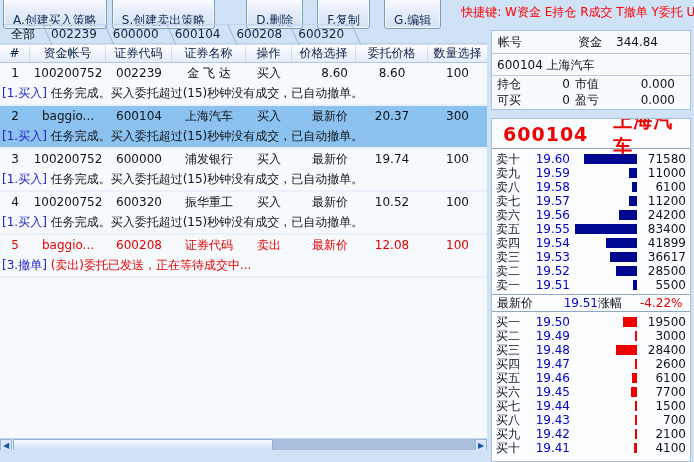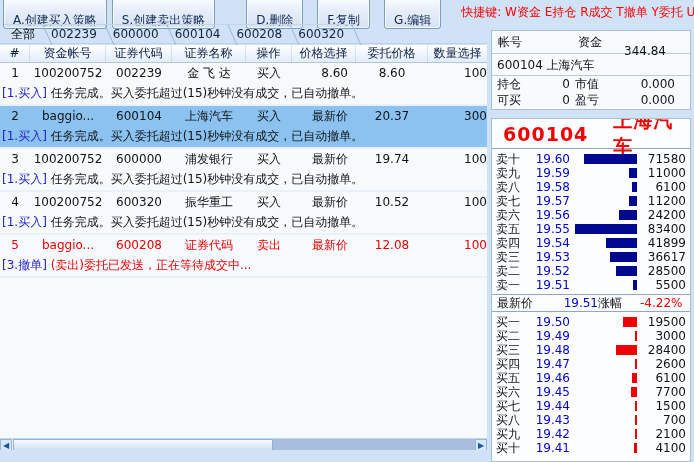--- a/index.html
+++ b/index.html
@@ -40,21 +40,21 @@
     height:18px; line-height:17px; color:#0c1e44;
     background:linear-gradient(#ffffff,#e2ecf9); border-bottom:1px solid #b6c6da; }
   .thead .hcell { text-align:center; border-right:1px solid rgba(160,180,205,.35); }
   .thead .hcell:last-child { border-right:none; }
   .row-group { border-bottom:2px solid #eaf1fa; cursor:default; }
   .row-group.selected { background:#8cc2ef; }
   .row-main { display:grid; grid-template-columns:30px 76px 66px 74px 46px 64px 72px 59px;
     height:21px; line-height:21px; }
   .cell { text-align:center; overflow:hidden; white-space:nowrap; }
   .cell.c5 { text-align:right; padding-right:8px; }
-  .cell.c7 { text-align:right; }
+  .cell.c7 { }
   .row-status { height:20px; line-height:19px; padding-left:2px; white-space:nowrap; overflow:hidden; }
   .row-status .tag { color:#2222cc; }
   .row-group.sell .cell { color:#e60000; }
   .row-group.sell .stext { color:#e60000; }
 
   
   .hscroll { position:absolute; left:0; bottom:0; width:487px; height:12px;
     background:#e8f0fa; border-top:1px solid #c4d5ea; }
   .sb-btn { position:absolute; top:0; width:12px; height:12px; text-align:center;
     line-height:11px; font-size:8px; color:#1a56a8; background:#d9e7f8;
@@ -64,21 +64,21 @@
   .sb-dark { position:absolute; top:0; left:273px; right:12px; height:12px; background:#a9bedd; }
   .sb-thumb { position:absolute; top:0; left:13px; width:260px; height:12px;
     background:linear-gradient(#f7fbff,#cfdff2); border:1px solid #8fb0d8; cursor:default; }
 
   
   .acct-box { position:absolute; left:491px; top:30px; width:200px; height:80px;
     background:#f8fbfe; border:1px solid #a9bfd4; }
   .acct-row1 { position:relative; height:23px; line-height:23px; border-bottom:1px solid #b9cadd; }
   .acct-row1 .lab1 { position:absolute; left:6px; }
   .acct-row1 .lab2 { position:absolute; left:86px; }
-  .acct-row1 .val  { position:absolute; left:132px;margin-top:9px; }
+  .acct-row1 .val  { position:absolute; left:124px; }
   .acct-row2 { height:22px; line-height:22px; padding-left:5px; border-bottom:1px solid #b9cadd; }
   .acct-grid { display:grid; grid-template-columns:36px 42px 46px 1fr; height:16px; line-height:16px; }
   .acct-grid .gl { padding-left:5px; }
   .acct-grid .gv { text-align:right; }
   .acct-grid .gv2 { text-align:right; padding-right:15px; }
 
   .quote-box { position:absolute; left:491px; top:118px; width:200px; height:344px;
     background:#fcfdff; border:1px solid #a9bfd4; overflow:hidden; }
   .quote-title { height:30px; display:flex; align-items:center; padding-left:11px;
     border-bottom:1px solid #90a8c4; color:#f00000; font-weight:bold; font-size:19px; letter-spacing:1px; }

